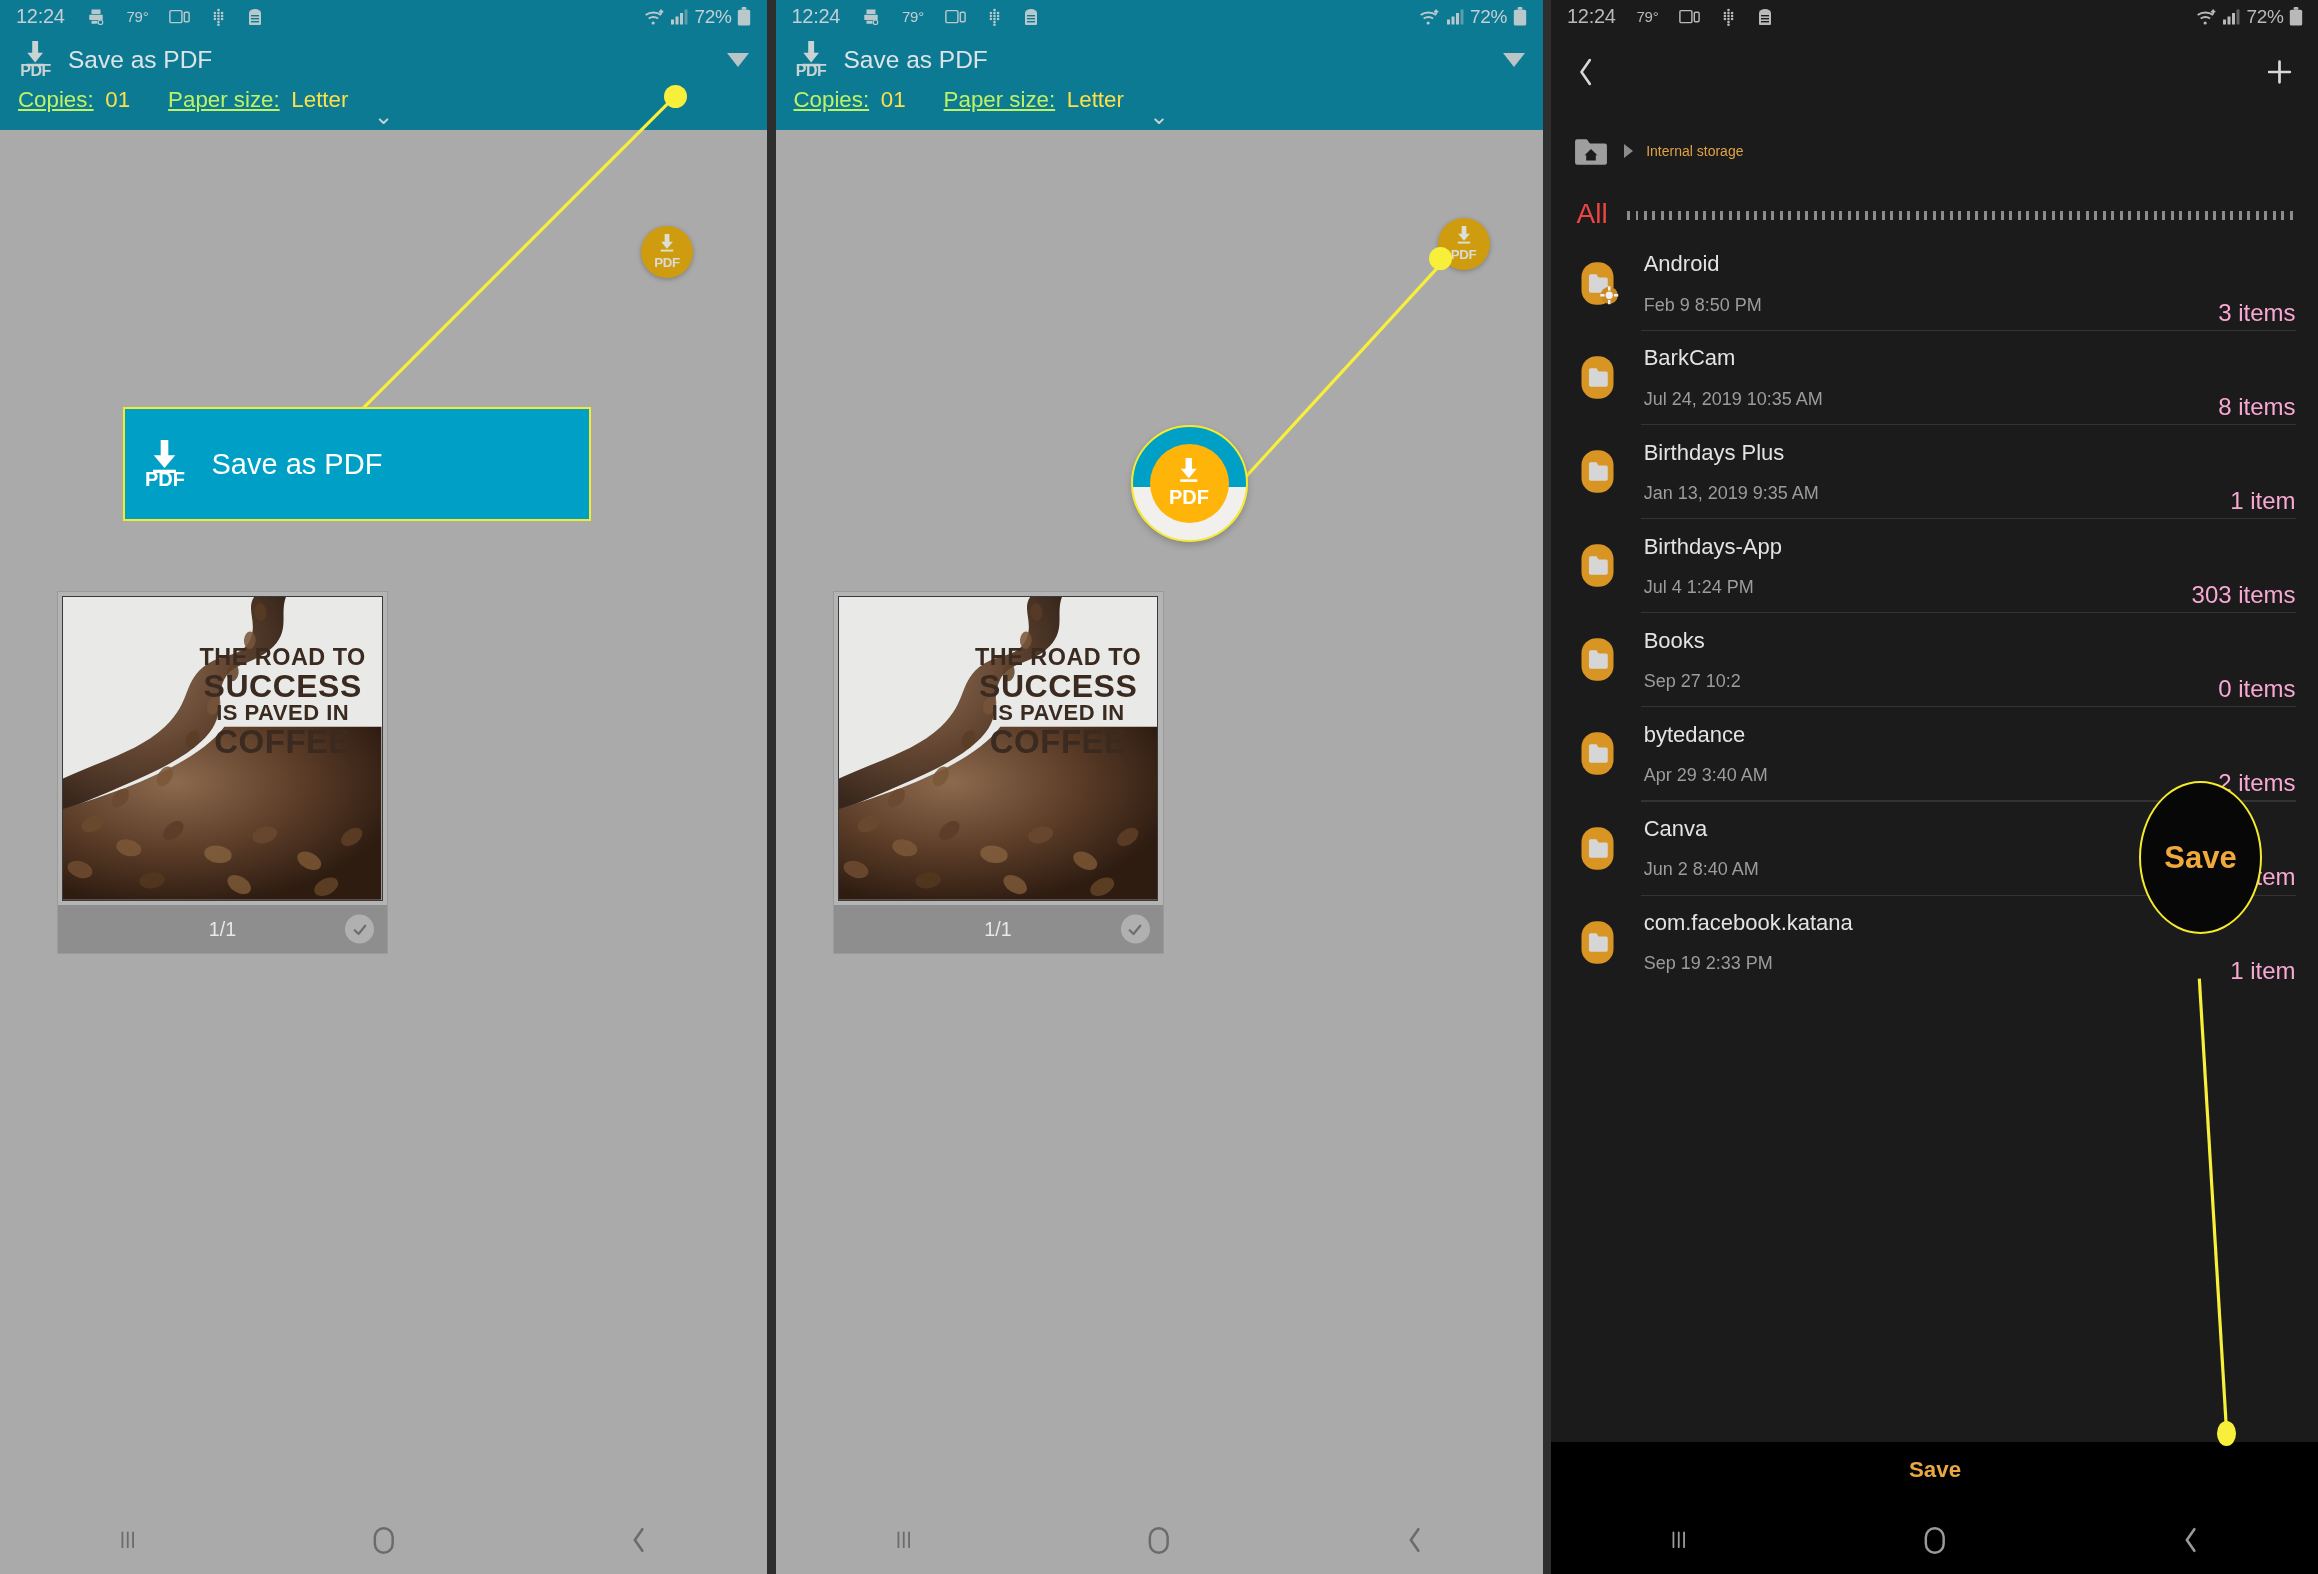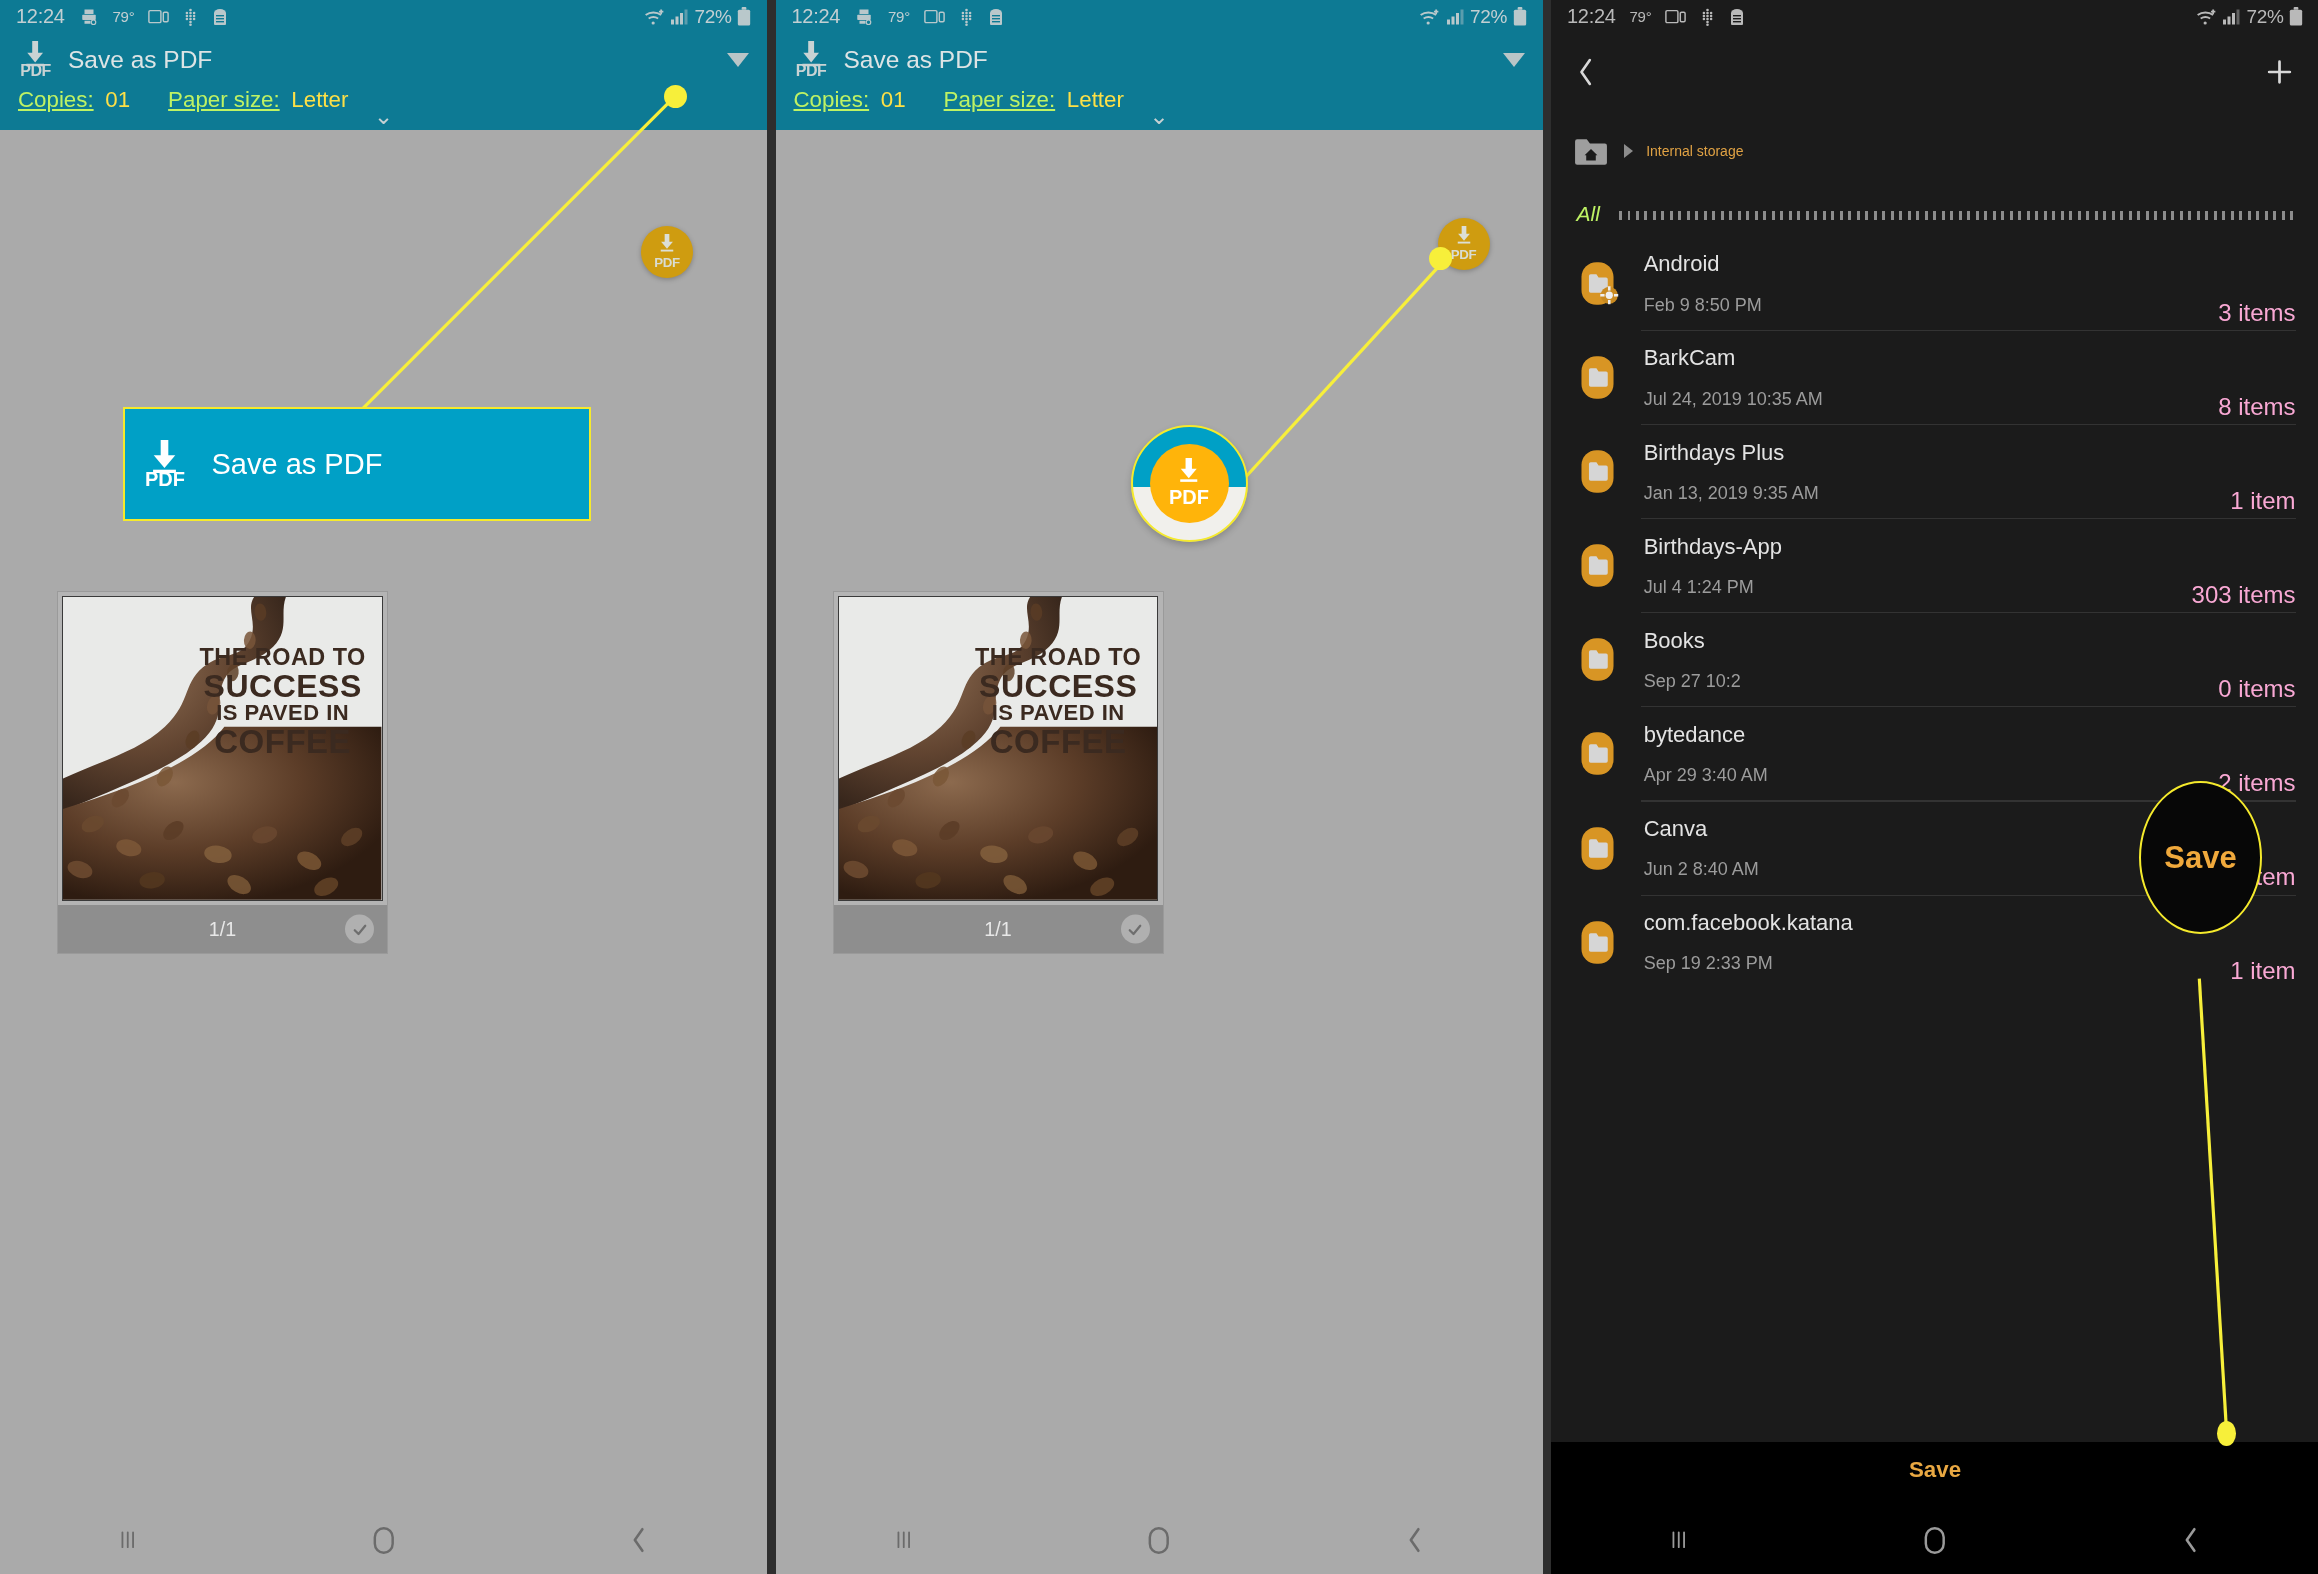--- a/index.html
+++ b/index.html
@@ -22,21 +22,21 @@
 
   
   .statusbar {
     position: relative; height: 33px; width: 100%;
     display: flex; align-items: center;
     padding: 0 16px 0 16px;
     font-size: 19.7px; letter-spacing: -0.3px;
   }
   .sb-teal { background: #0d7a94; color: #c3cfd2; }
   .sb-dark { background: #1b1b1b; color: #b9b9b9; }
-  .sb-left { display: flex; align-items: center; gap: 14px; }
+  .sb-left { display: flex; align-items: center; gap: 21px; }
   .sb-right { display: flex; align-items: center; gap: 5.3px; margin-left: auto; }
   .sb-time { font-size: 20px; }
   .sb-temp { font-size: 15px; }
   .sb-ico { display: inline-block; line-height: 1; }
   .sb-ico svg { display: block; }
   .pct { font-size: 19px; }
 
   
   .print-header {
     background: #0d7a94; color: #d6dedf;
@@ -161,21 +161,21 @@
   .fm-add { position: absolute; right: 24.5px; top: 50%; transform: translateY(-50%); }
   .fm-crumb { display: flex; align-items: center; padding: 7.4px 0 0 23.4px; height: 69px; }
   .fm-crumb .home { width: 34px; height: 30px; position: relative; flex: 0 0 auto; }
   .fm-crumb .tri {
     width: 0; height: 0; margin: 0 12.8px 0 16px;
     border-top: 7px solid transparent; border-bottom: 7px solid transparent;
     border-left: 9.6px solid #8c8c8c;
   }
   .fm-crumb .ctext { font-size: 14px; color: #e0a244; }
   .fm-allrow { display: flex; align-items: center; padding: 12.8px 23.4px 4.3px 25.5px; height: 55px; }
-  .fm-allrow .alltxt { font-size: 21px; color: #bef264; font-style: italic; }
+  .fm-allrow .alltxt { font-size: 28px; color: #ef4444; }
   .fm-allrow .dots {
     flex: 1; height: 8.5px; margin-left: 19px; margin-top: 3.2px;
     background-image: repeating-linear-gradient(to right, #8d8d8d 0 2.7px, transparent 2.7px 8.5px);
   }
   .fm-list { position: relative; }
   .fm-row { position: relative; height: 93px; display: flex; align-items: center; padding: 0 23.4px 0 23.4px; }
   .fm-row .fico { width: 47px; height: 47px; position: relative; flex: 0 0 auto; }
   .fm-row .fbody { margin-left: 22.3px; flex: 1; min-width: 0; }
   .fm-row .fname { font-size: 22px; color: #e3e3e3; line-height: 1.15; }
   .fm-row .fmeta { font-size: 18px; color: #9c9c9c; margin-top: 18px; }

